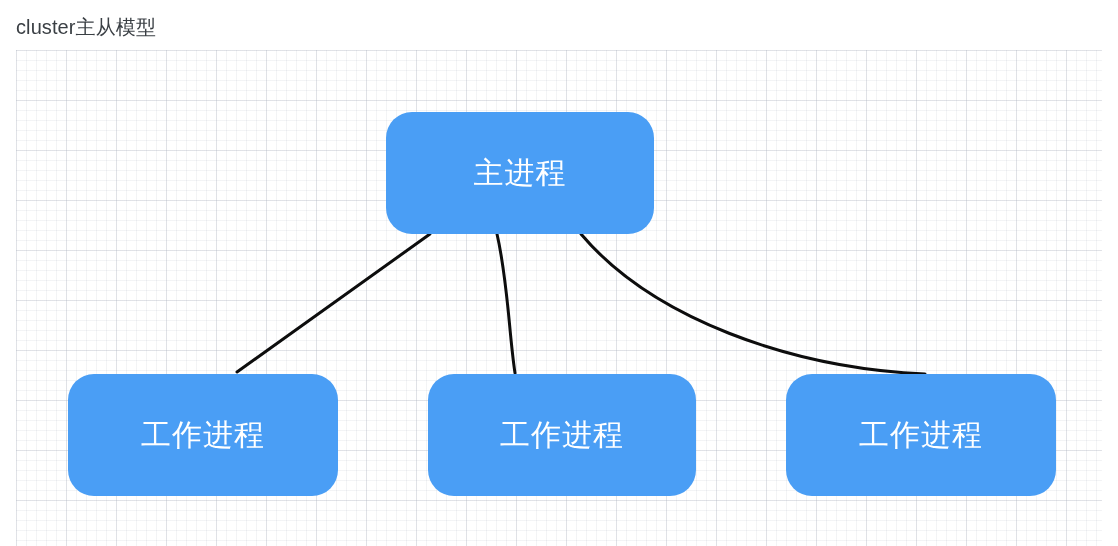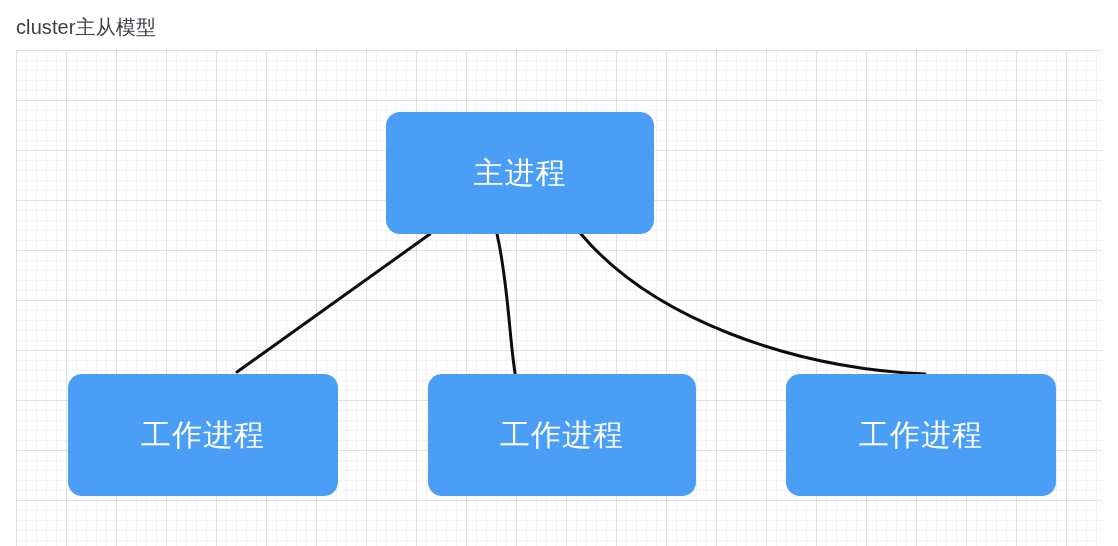--- a/index.html
+++ b/index.html
@@ -49,21 +49,21 @@
   #edge-layer {
     position: absolute;
     left: 0;
     top: 0;
     width: 1118px;
     height: 546px;
     pointer-events: none;
   }
   .node {
     position: absolute;
-    border-radius: 14px;
+    border-radius: 26px;
     display: flex;
     align-items: center;
     justify-content: center;
     box-sizing: border-box;
     text-align: right;
   }
   .node-label {
     color: #ffffff;
     font-size: 30px;
     line-height: 34px;

